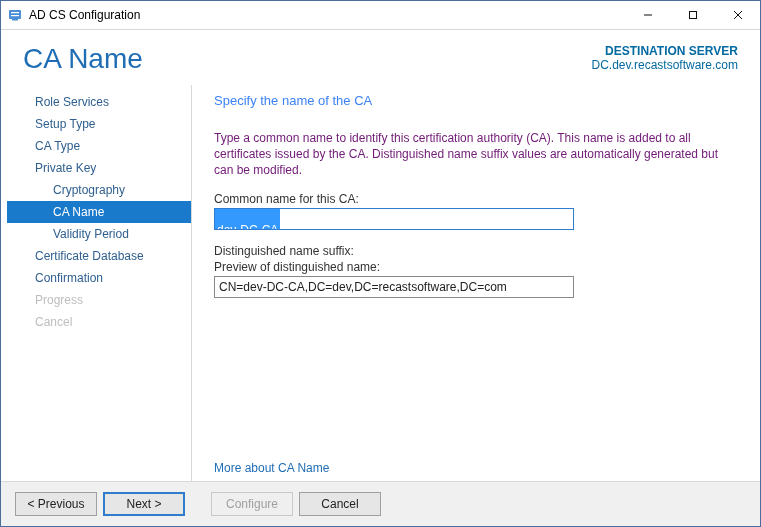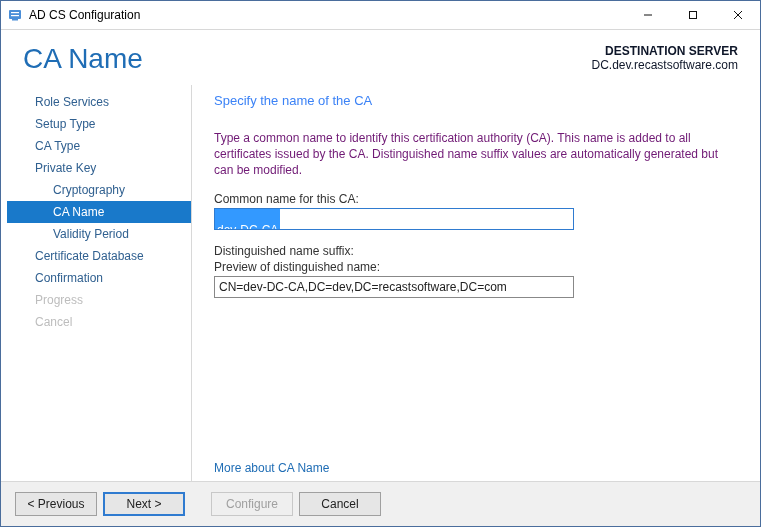--- a/index.html
+++ b/index.html
@@ -58,21 +58,21 @@
   .page-title {
     font-size: 28px;
     font-weight: 300;
     color: #1f6db5;
     flex: 1;
     line-height: 1.1;
   }
   .dest {
     text-align: right;
     font-size: 12px;
-    color: #0f172a;
+    color: #0369a1;
   }
   .dest .lbl { font-weight: 700; }
 
   
   .body {
     flex: 1;
     display: flex;
     padding: 6px 0 0 0;
     overflow: hidden;
   }

